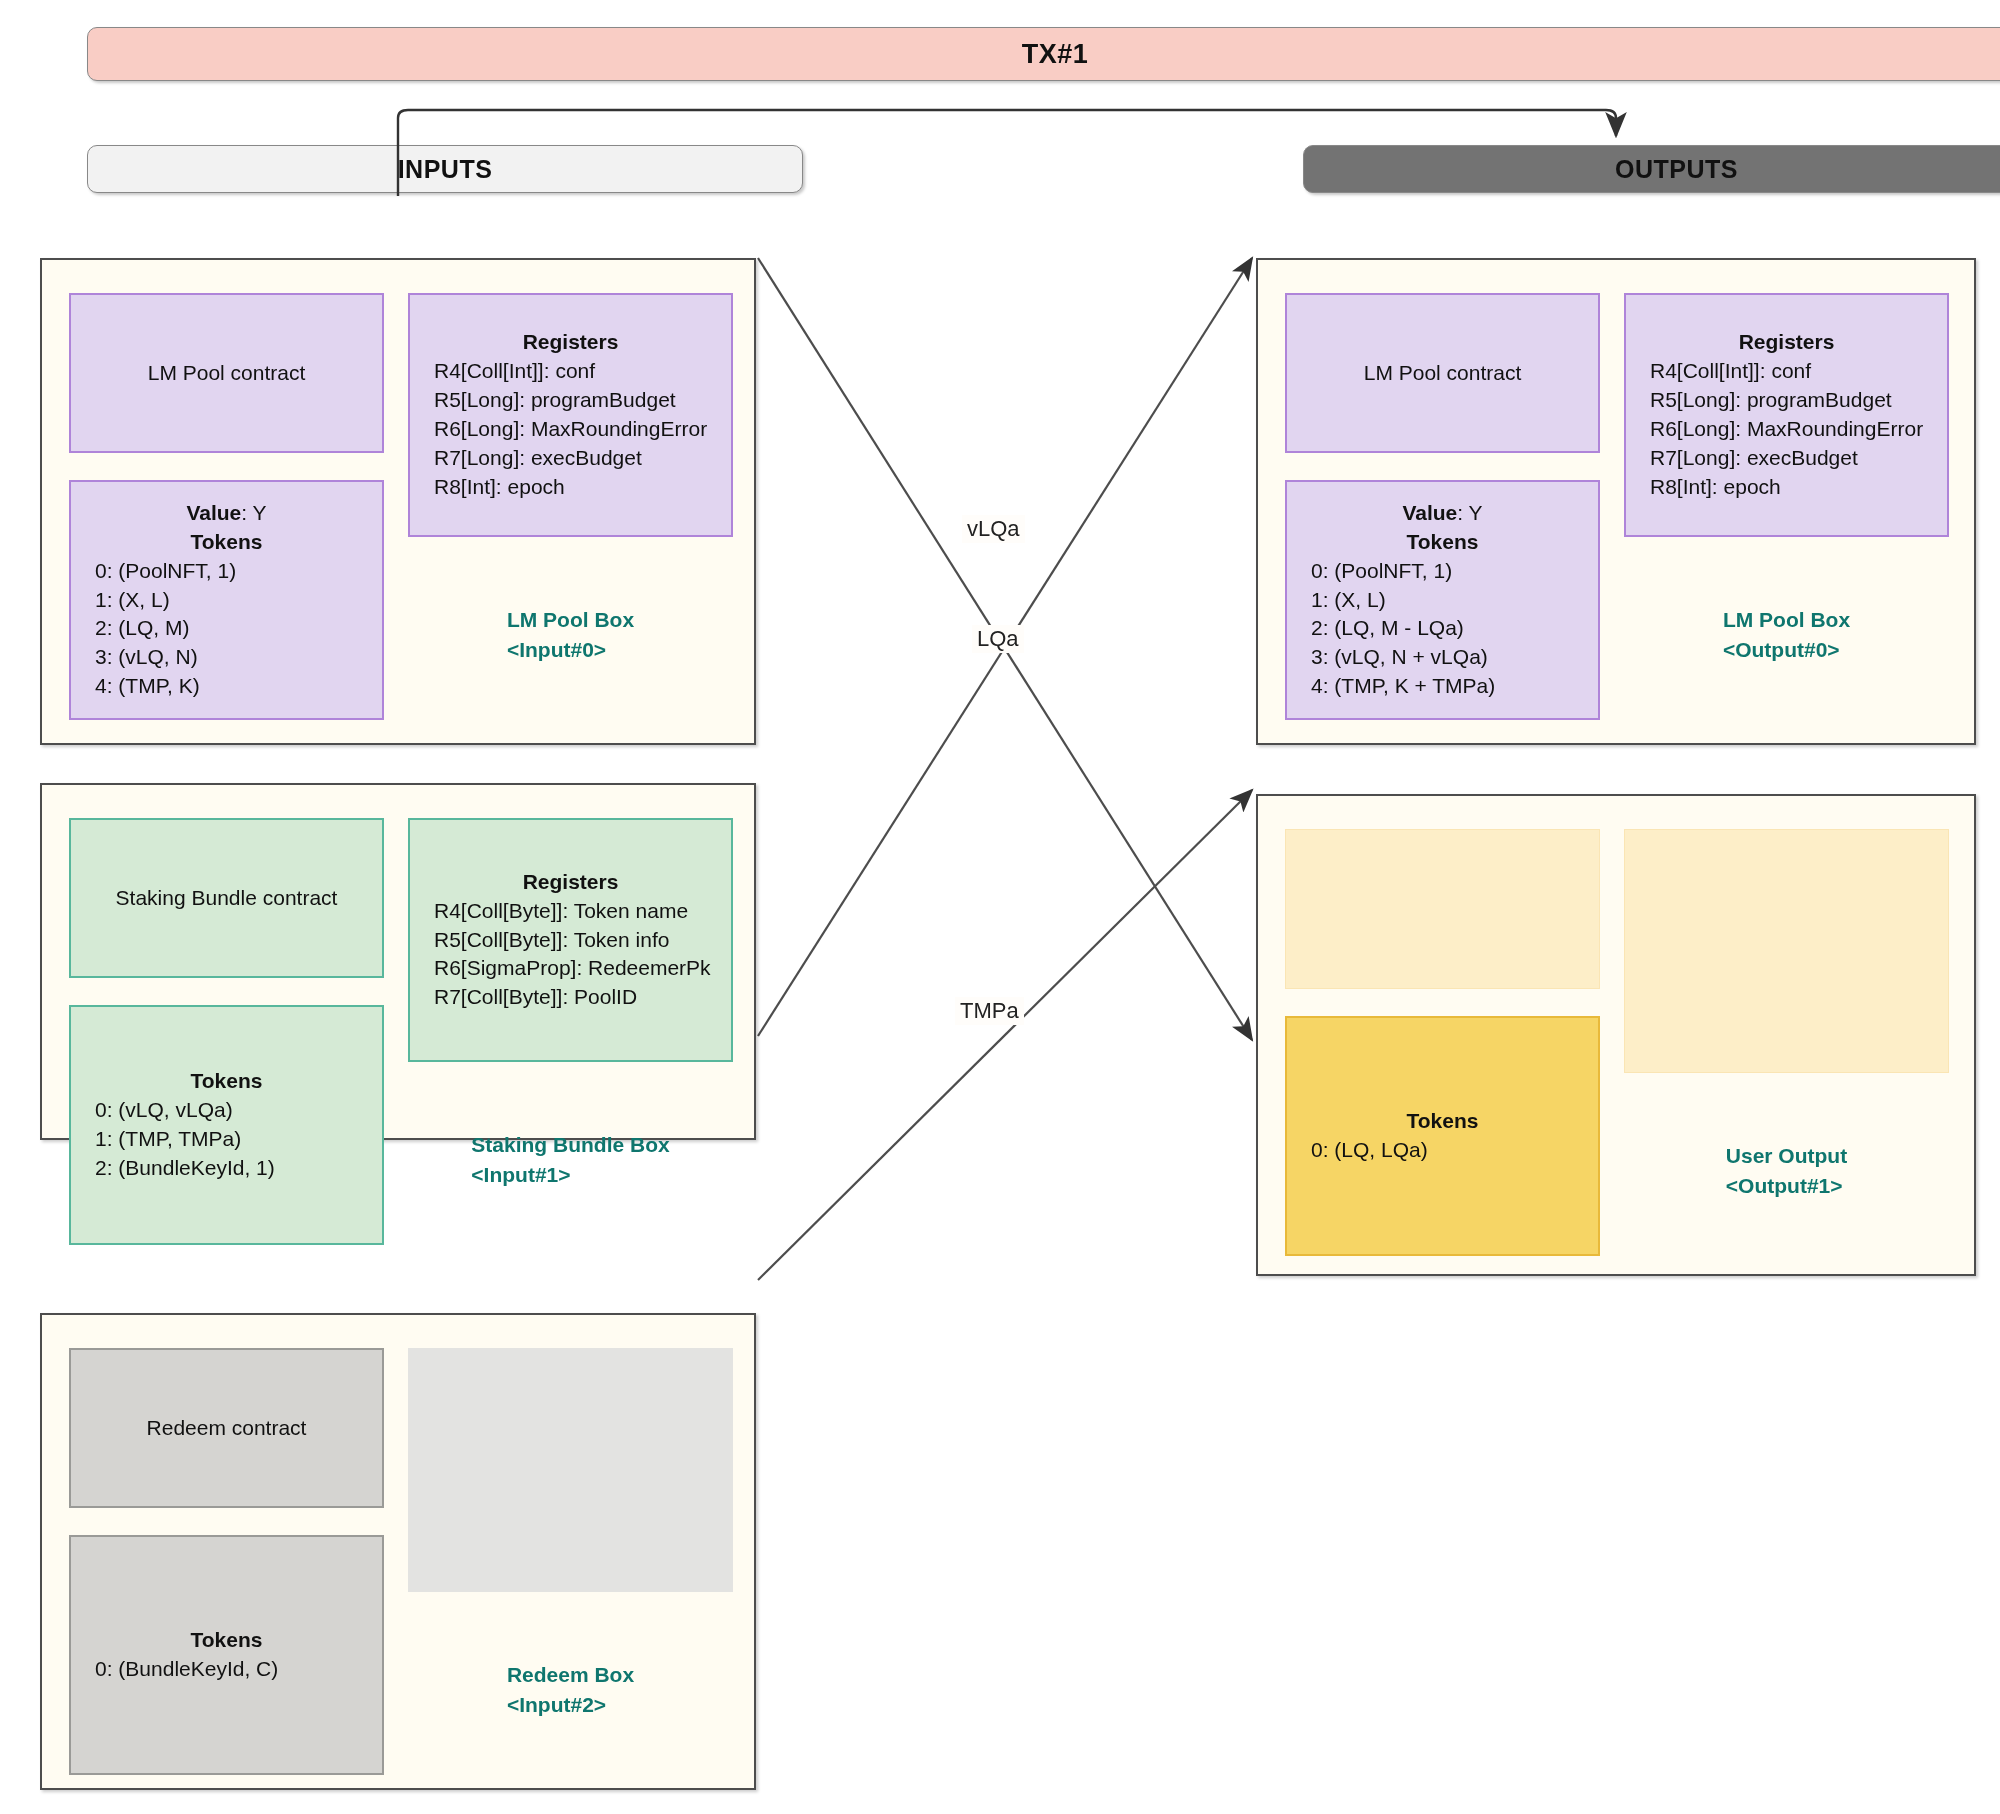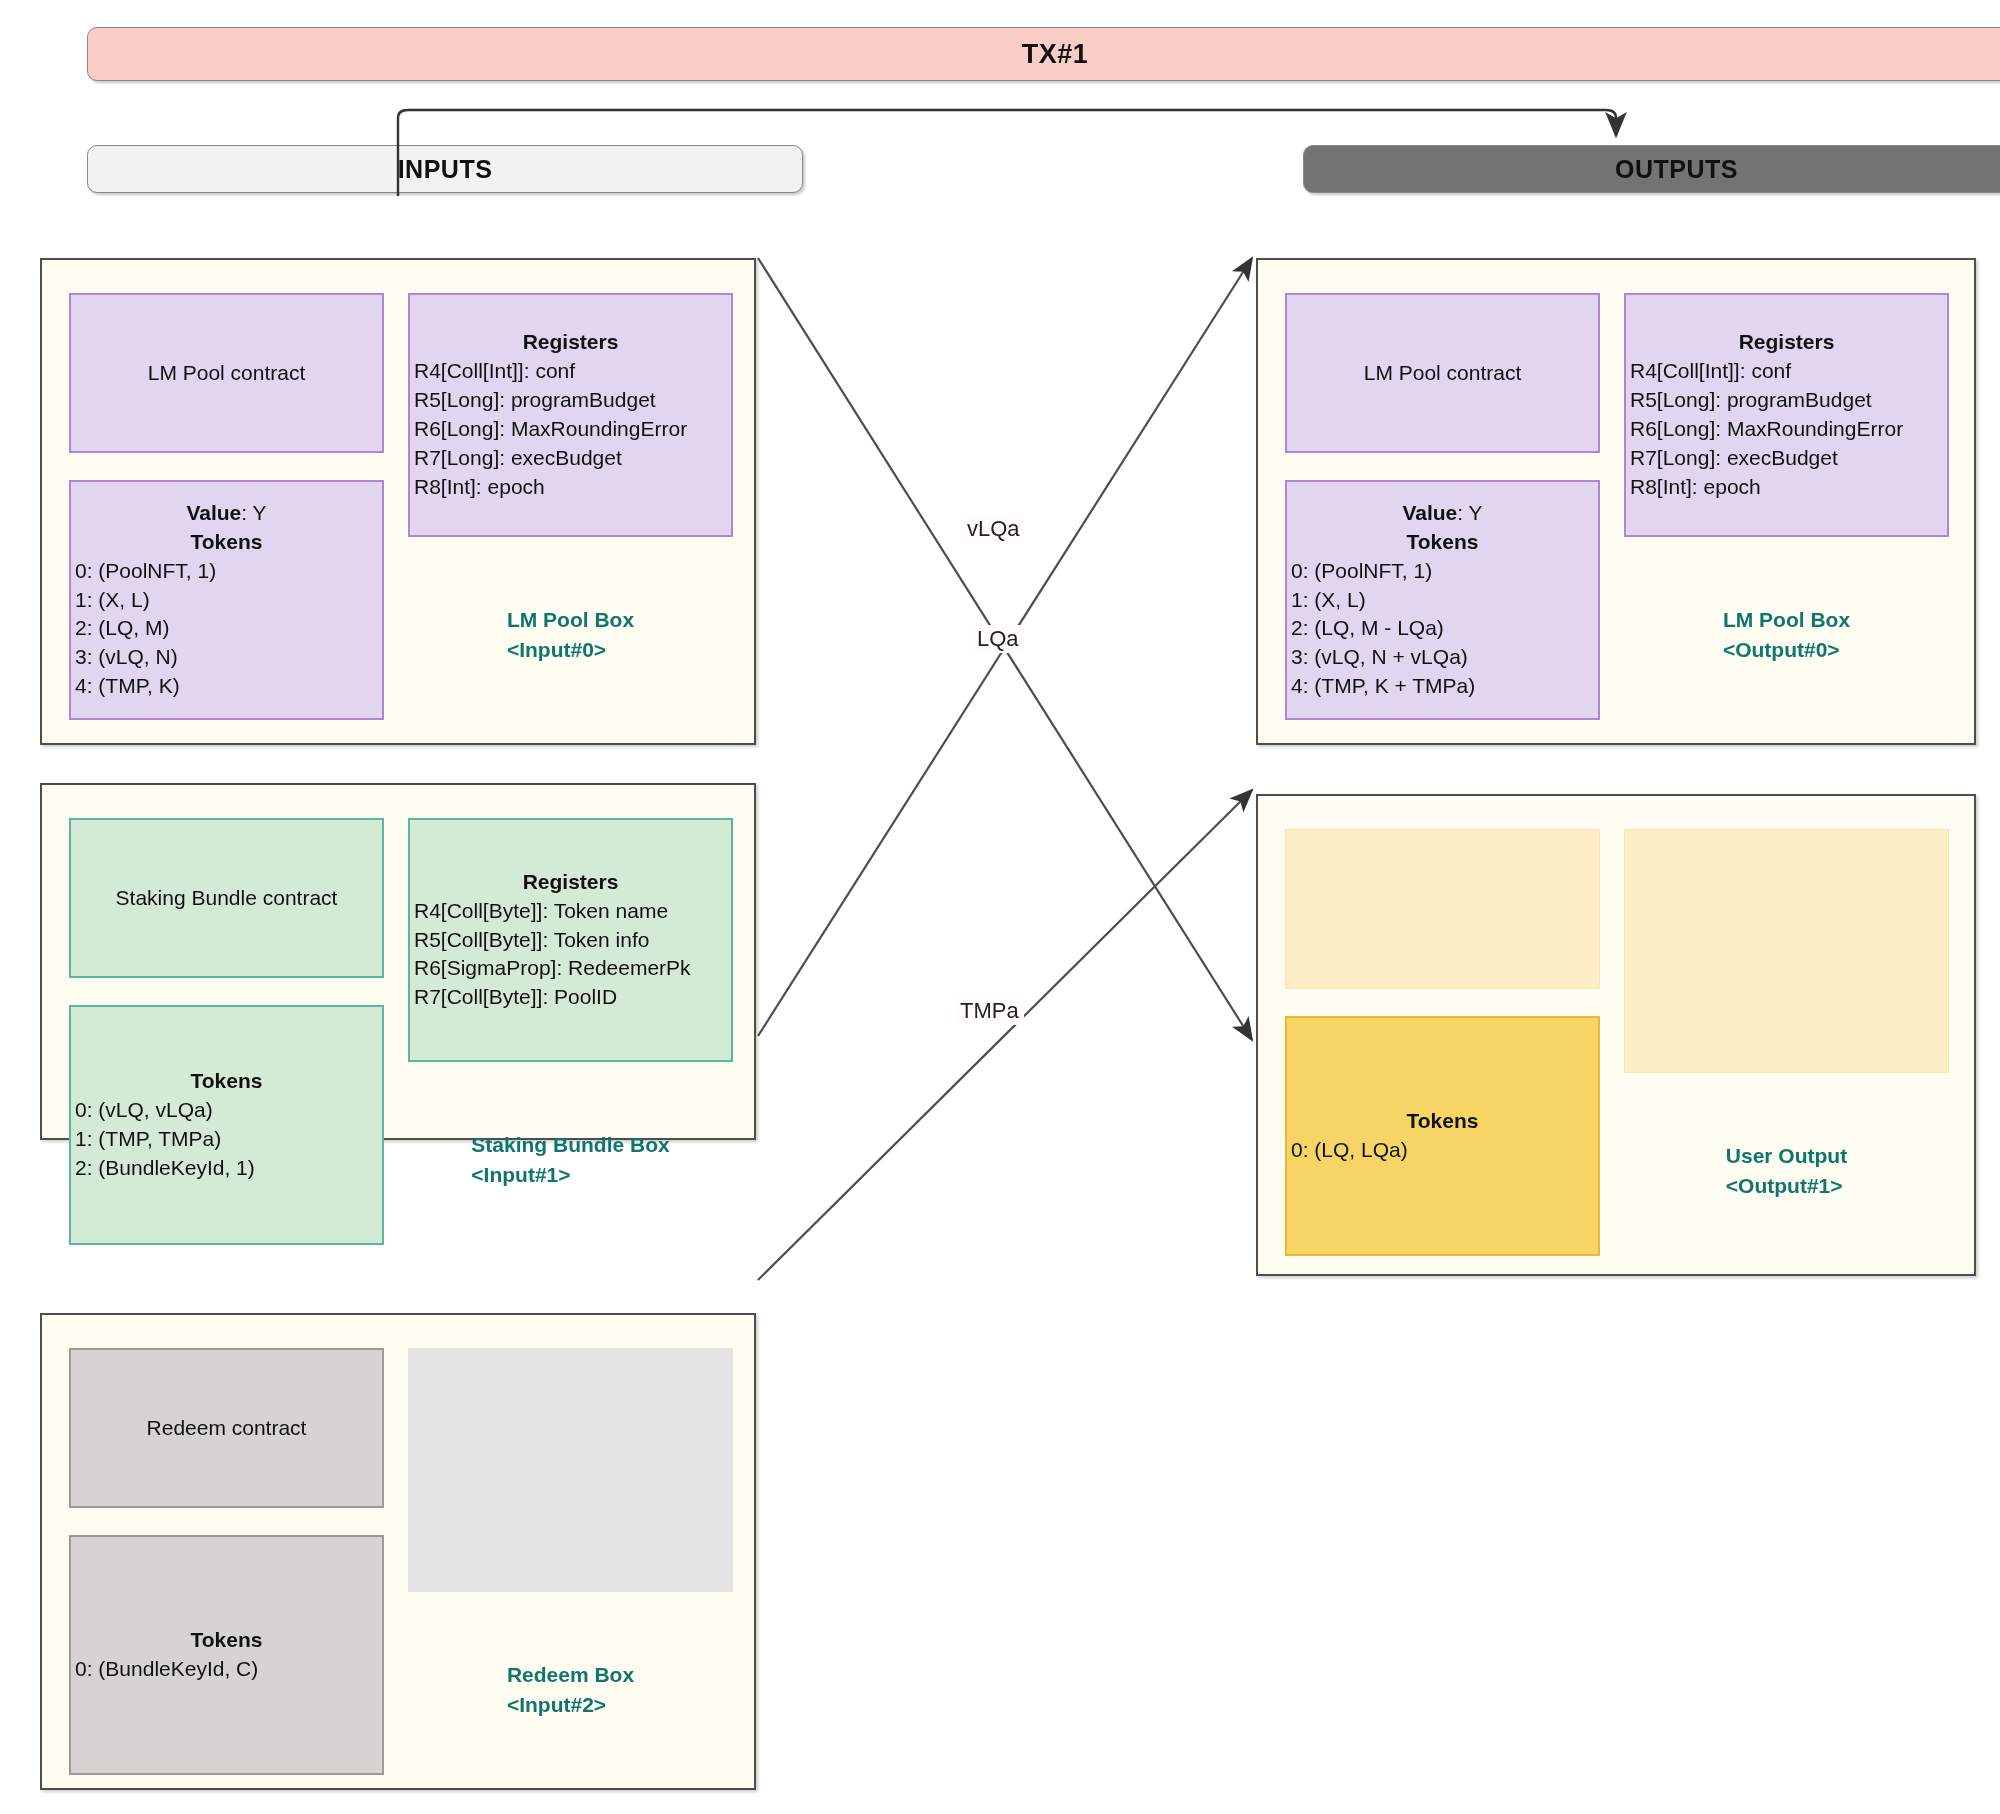--- a/index.html
+++ b/index.html
@@ -85,21 +85,21 @@
   }
   .panel.right-registers {
     left: 366px; top: 33px; width: 325px; height: 244px;
   }
   .panel.title-area {
     left: 366px; top: 290px; width: 325px; height: 170px;
   }
   .panel .hdr { font-weight: bold; }
   .panel .rows {
     align-self: stretch;
-    padding-left: 4px;
+    padding-left: 24px;
   }
   .panel .rows div { white-space: nowrap; }
   .panel .kv { white-space: nowrap; }
   .panel .kv b { font-weight: bold; }
 
   
   .theme-purple .panel.left-contract,
   .theme-purple .panel.left-tokens,
   .theme-purple .panel.right-registers {
     background: #e1d5f0;

